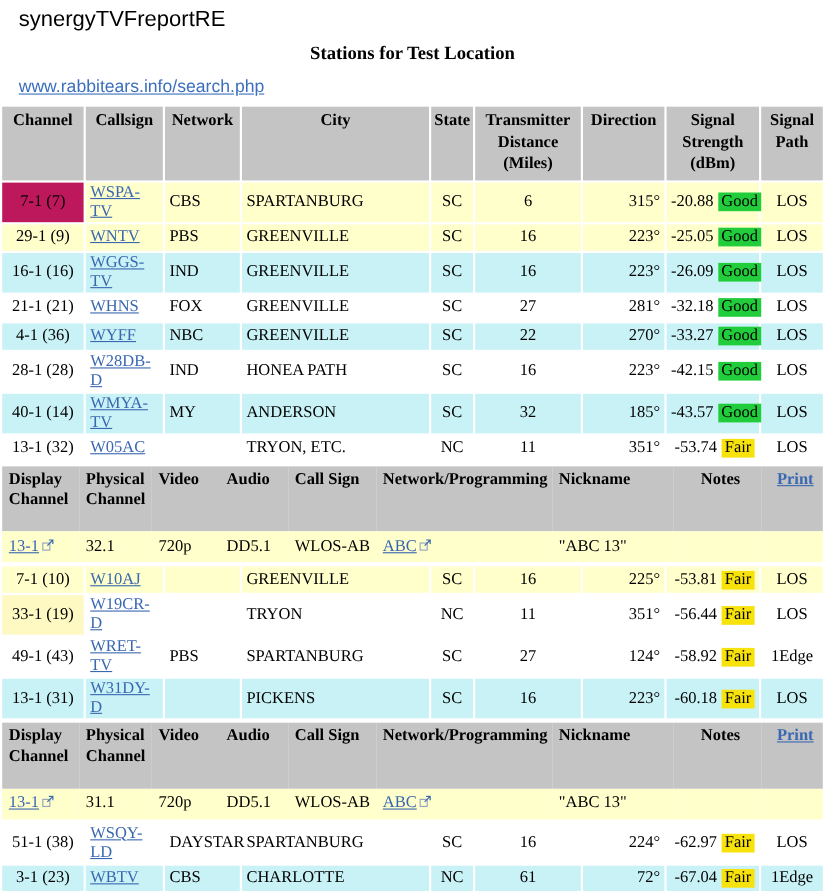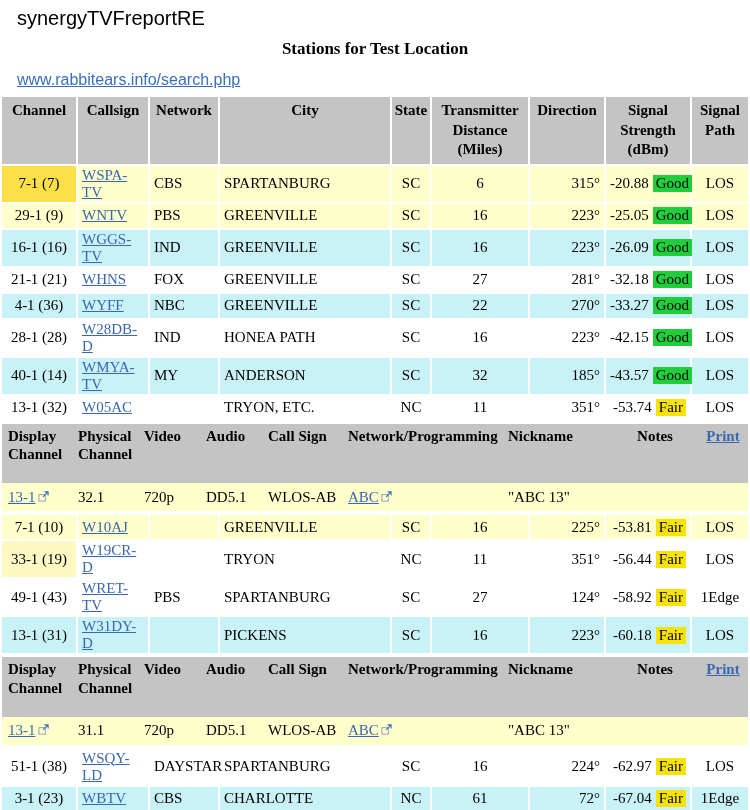--- a/index.html
+++ b/index.html
@@ -74,21 +74,21 @@
           <th style="background: rgb(196, 196, 196);">City</th>
           <th style="background: rgb(196, 196, 196);">State</th>
           <th style="background: rgb(196, 196, 196);">Transmitter Distance (Miles)</th>
           <th style="background: rgb(196, 196, 196);">Direction</th>
           <th style="background: rgb(196, 196, 196);">Signal Strength (dBm)</th>
           <th style="background: rgb(196, 196, 196);">Signal Path</th>
         </tr>
       </thead>
       <tbody>
         <tr>
-          <td class="c-center" style="background: #fde047;">7-1 (7)</td>
+          <td class="c-center" style="background: #be185d;">7-1 (7)</td>
           <td style="background: rgb(255, 255, 204);"><a class="lnk">WSPA-TV</a></td>
           <td style="background: rgb(255, 255, 204);">CBS</td>
           <td style="background: rgb(255, 255, 204);">SPARTANBURG</td>
           <td class="c-center" style="background: rgb(255, 255, 204);">SC</td>
           <td class="c-center" style="background: rgb(255, 255, 204);">6</td>
           <td class="dir" style="background: rgb(255, 255, 204);">315°</td>
           <td class="sig" style="background: rgb(255, 255, 204);"><span>-20.88</span><span class="badge" style="background: rgb(34, 205, 60);">Good</span></td>
           <td class="c-center" style="background: rgb(255, 255, 204);">LOS</td>
         </tr>
         <tr>

